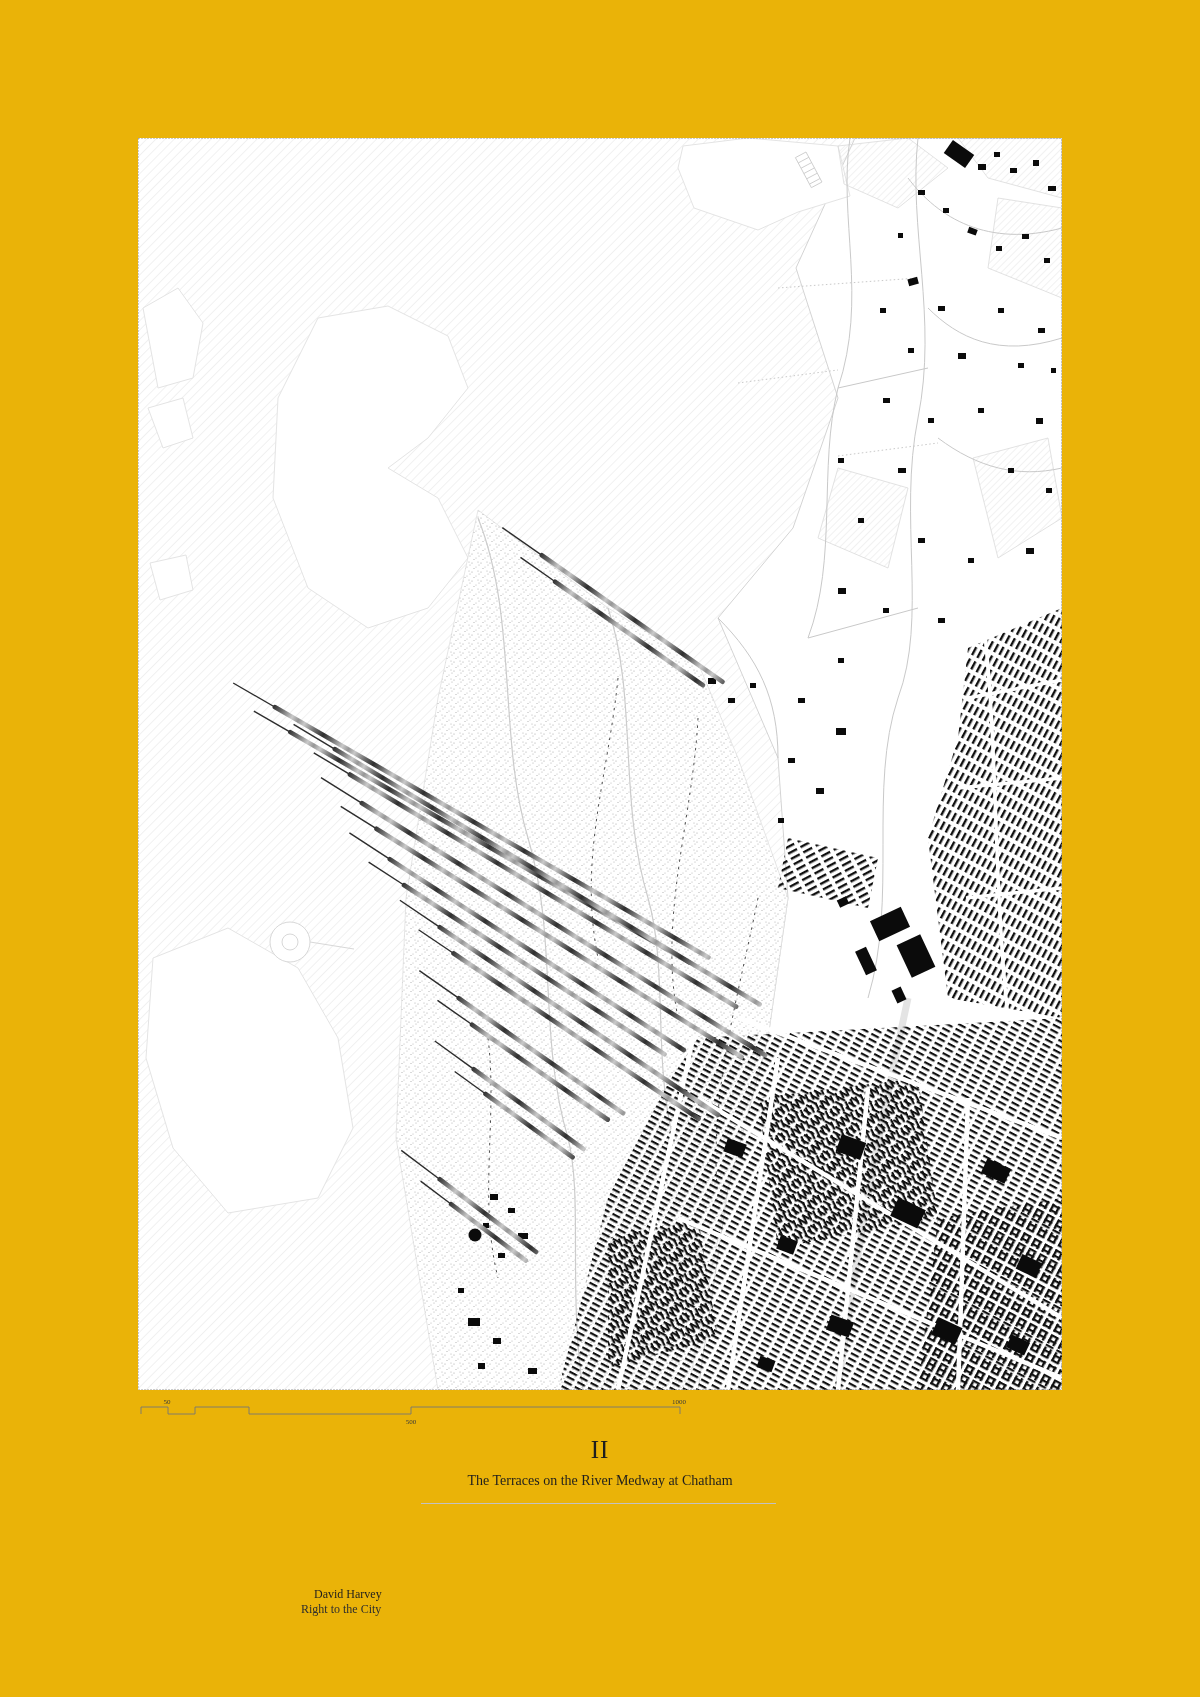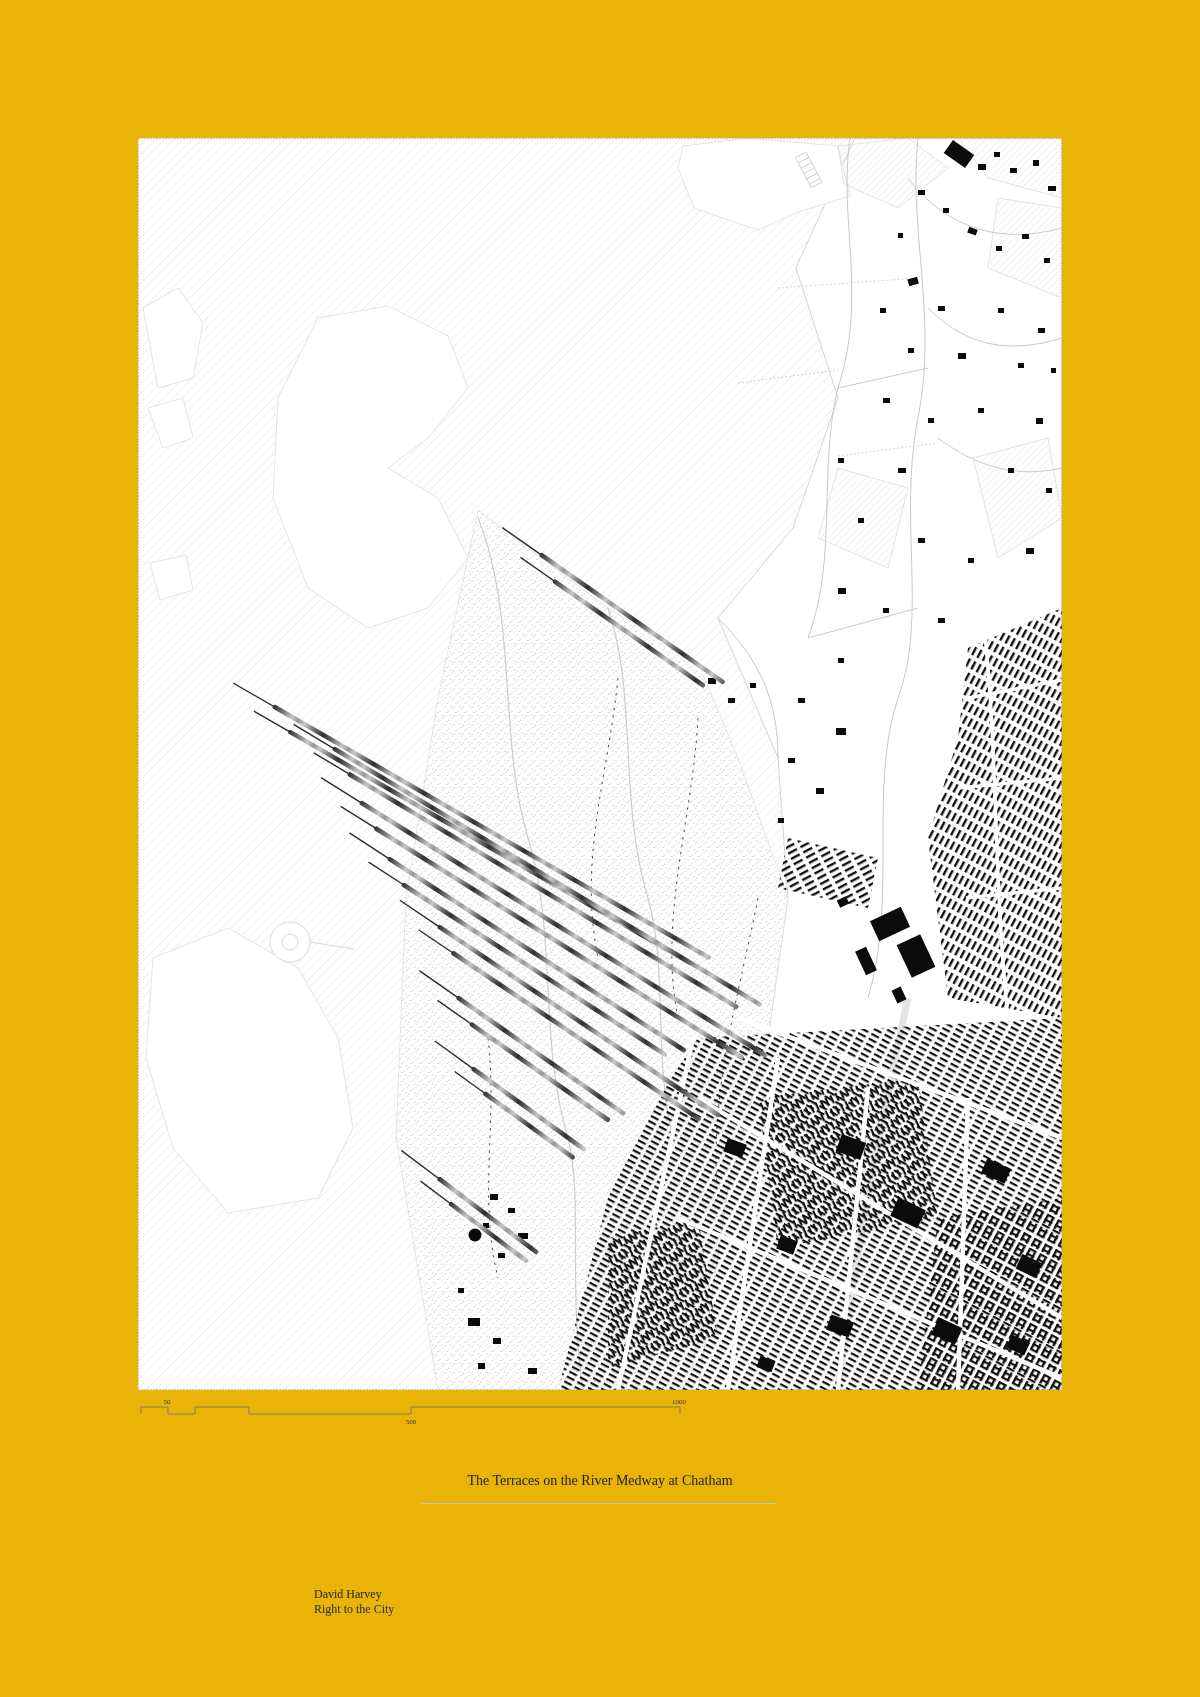--- a/index.html
+++ b/index.html
@@ -10,21 +10,21 @@
   .scalebar{position:absolute;left:130px;top:1394px;}
   .plate-number{position:absolute;top:1436px;left:0;width:1200px;text-align:center;
         font-size:25px;letter-spacing:1px;color:#1e1e1e;}
   .plate-title{position:absolute;top:1473px;left:0;width:1200px;text-align:center;
         font-size:14px;color:#1e1e1e;}
   .plate-rule{position:absolute;top:1503px;left:421px;width:355px;height:1px;background:#c2c2c2;}
   .quote-text{position:absolute;top:1540px;left:314px;width:575px;margin:0;
         font-size:12px;line-height:14.6px;font-style:italic;color:#2e2e2e;
         text-align:justify;word-spacing:1.5px;}
   .quote-author{position:absolute;top:1587px;left:314px;margin:0;font-size:12px;font-weight:normal;color:#1e1e1e;}
-  .quote-source{position:absolute;top:1602px;left:314px;margin:0;font-size:12px;color:#2e2e2e;}
+  .quote-source{position:absolute;top:1602px;left:301px;margin:0;font-size:12px;color:#2e2e2e;}
   .sb-label{font-family:"Liberation Serif", serif;font-size:7px;fill:#3a3a3a;}
 </style>
 </head>
 <body>
 
 <div class="page">
 
   <figure class="map-figure">
     <svg width="924" height="1252" viewBox="0 0 924 1252" xmlns="http://www.w3.org/2000/svg">
       <defs>
@@ -323,19 +323,20 @@
     </svg>
   </figure>
 
   <svg class="scalebar" width="570" height="34" viewBox="0 0 570 34">
     <path d="M11,20 V13 H38 V20 H65 V13 H119 V20 H281 V13 H550 V20" fill="none" stroke="#777777" stroke-width="0.9"></path>
     <text class="sb-label" x="37" y="10" text-anchor="middle">50</text>
     <text class="sb-label" x="549" y="10" text-anchor="middle">1000</text>
     <text class="sb-label" x="281" y="30" text-anchor="middle">500</text>
   </svg>
 
+  <div class="plate-number">II</div>
   <div class="plate-title">The Terraces on the River Medway at Chatham</div>
   <div class="plate-rule"></div>
 
   <p class="quote-author">David Harvey</p>
   <p class="quote-source">Right to the City</p>
 
 </div>
 
 </body></html>

